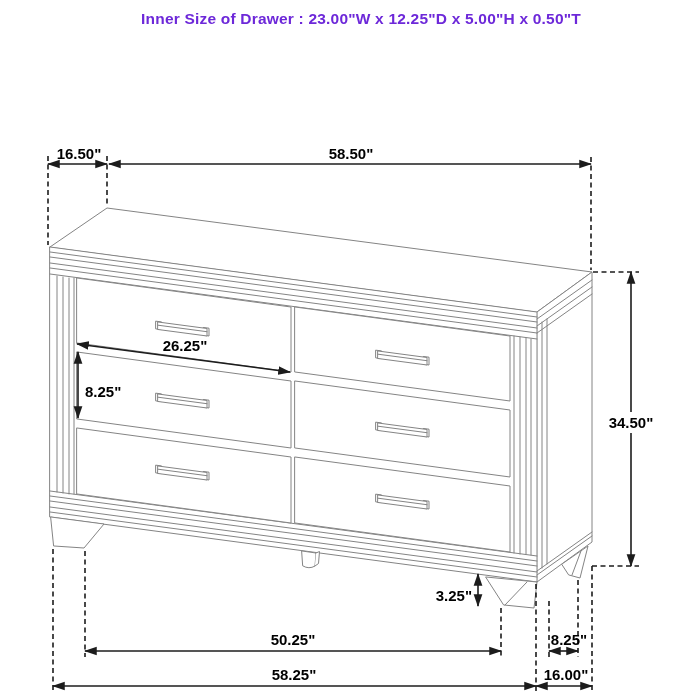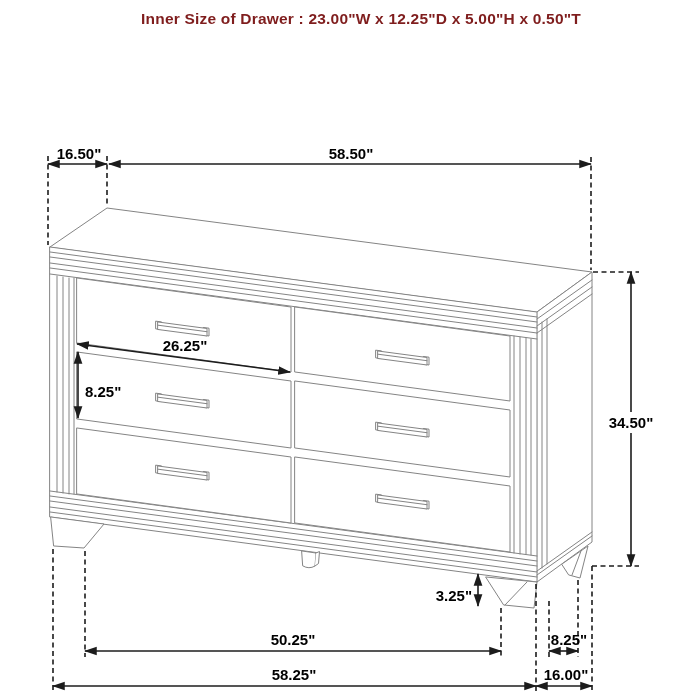--- a/index.html
+++ b/index.html
@@ -1,19 +1,19 @@
 <!DOCTYPE html>
 <html><head>
 <meta charset="utf-8">
 <style>
   html,body{margin:0;padding:0;background:#fff;}
   body{width:700px;height:700px;overflow:hidden;position:relative;
        font-family:"Liberation Sans", sans-serif;}
   .page-title{position:absolute;top:10px;left:0;width:700px;text-align:center;
-       font-size:15.5px;font-weight:700;color:#7f1d1d;letter-spacing:.2px;
+       font-size:15.5px;font-weight:700;color:#6d28d9;letter-spacing:.2px;
        padding-left:22px;box-sizing:border-box;}
   svg{position:absolute;top:0;left:0;}
   .fur{stroke:#848484;stroke-width:1;fill:none;stroke-linejoin:round;stroke-linecap:round;}
   .fur .face{fill:#ffffff;}
   .dim-line{stroke:#1c1c1c;stroke-width:1.6;fill:none;}
   .ext{stroke:#1c1c1c;stroke-width:1.6;fill:none;stroke-dasharray:5 3.5;}
   .dim-label{font-family:"Liberation Sans",sans-serif;font-size:15px;font-weight:700;fill:#000;}
   .label-bg{fill:#ffffff;stroke:none;}
 </style>
 </head>

